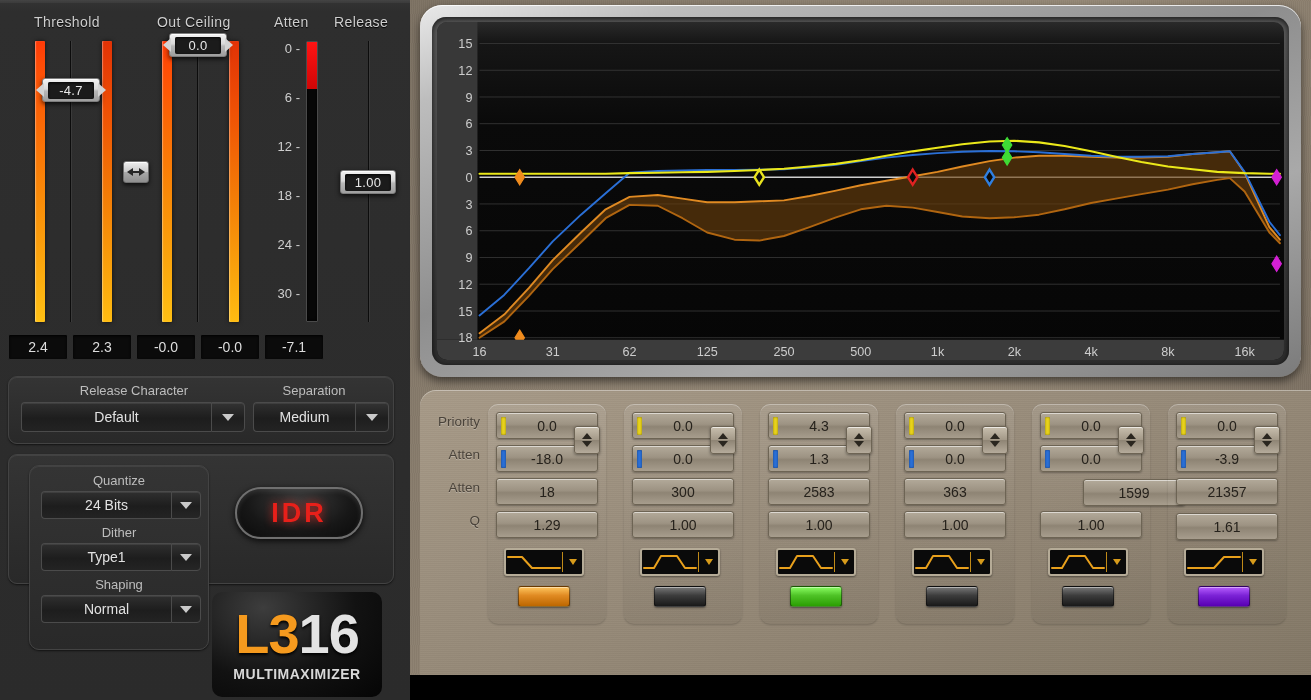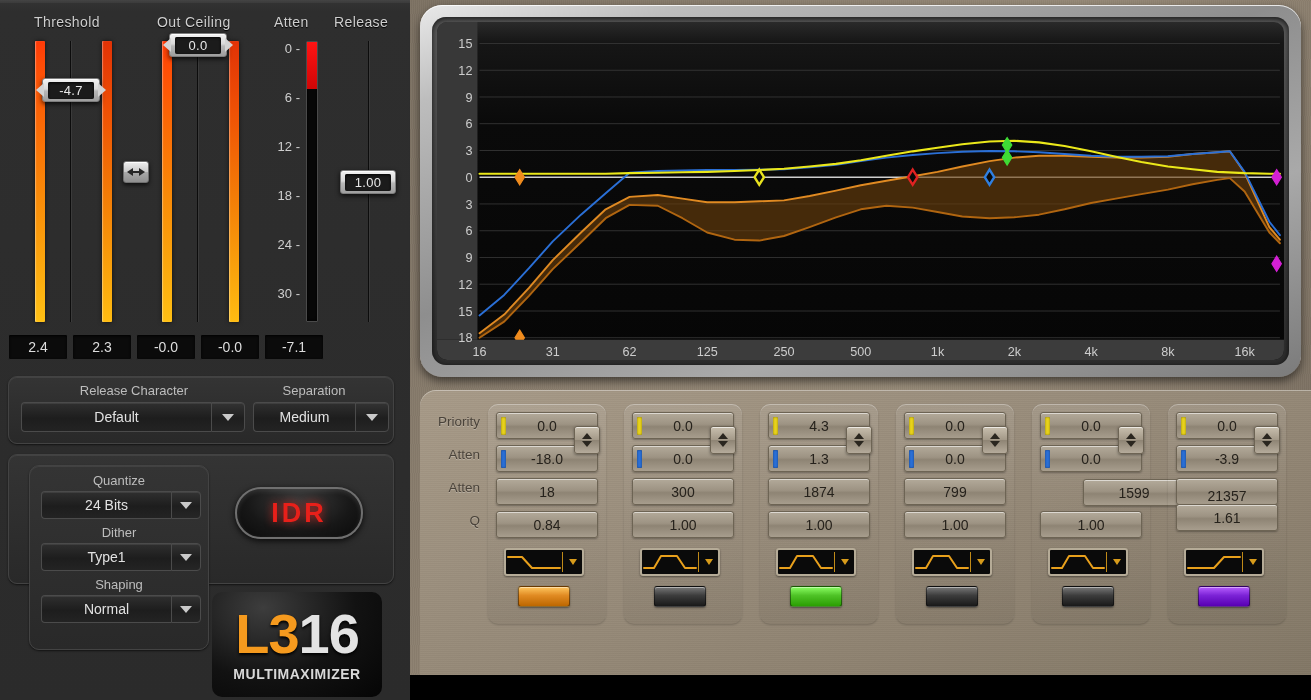--- a/index.html
+++ b/index.html
@@ -442,21 +442,21 @@
         <span>0.0</span>
       </div>
       <div class="pfield" style="top:41px;">
         <span class="tick" style="background:#2a6fd6"></span>
         <span>-18.0</span>
       </div>
       <div class="pfield" style="top:74px;">
         <span>18</span>
       </div>
       <div class="pfield" style="top:107px;">
-        <span>0.84</span>
+        <span>1.29</span>
       </div>
       <div class="spin" style="left:86px; top:22px;">
         <i class="up"></i>
         <i class="dn"></i>
       </div>
       <div class="shapebox" style="left:16px; top:144px;">
         <svg viewBox="0 0 56 22">
           <path d="M2 6 L16 6 L26 17 L54 17" fill="none" stroke="#e8a01c" stroke-width="2" stroke-linejoin="round" stroke-linecap="round"></path>
         </svg>
         <span class="sep"></span>
@@ -499,21 +499,21 @@
           <div class="bandcol" style="left: 340px;">
       <div class="pfield" style="top:8px;">
         <span class="tick" style="background:#e8d21a"></span>
         <span>4.3</span>
       </div>
       <div class="pfield" style="top:41px;">
         <span class="tick" style="background:#2a6fd6"></span>
         <span>1.3</span>
       </div>
       <div class="pfield" style="top:74px;">
-        <span>1874</span>
+        <span>2583</span>
       </div>
       <div class="pfield" style="top:107px;">
         <span>1.00</span>
       </div>
       <div class="spin" style="left:86px; top:22px;">
         <i class="up"></i>
         <i class="dn"></i>
       </div>
       <div class="shapebox" style="left:16px; top:144px;">
         <svg viewBox="0 0 56 22">
@@ -529,21 +529,21 @@
           <div class="bandcol" style="left: 476px;">
       <div class="pfield" style="top:8px;">
         <span class="tick" style="background:#e8d21a"></span>
         <span>0.0</span>
       </div>
       <div class="pfield" style="top:41px;">
         <span class="tick" style="background:#2a6fd6"></span>
         <span>0.0</span>
       </div>
       <div class="pfield" style="top:74px;">
-        <span>799</span>
+        <span>363</span>
       </div>
       <div class="pfield" style="top:107px;">
         <span>1.00</span>
       </div>
       <div class="spin" style="left:86px; top:22px;">
         <i class="up"></i>
         <i class="dn"></i>
       </div>
       <div class="shapebox" style="left:16px; top:144px;">
         <svg viewBox="0 0 56 22">
@@ -588,24 +588,24 @@
     </div>
           <div class="bandcol" style="left: 748px;">
       <div class="pfield" style="top:8px;">
         <span class="tick" style="background:#e8d21a"></span>
         <span>0.0</span>
       </div>
       <div class="pfield" style="top:41px;">
         <span class="tick" style="background:#2a6fd6"></span>
         <span>-3.9</span>
       </div>
-      <div class="pfield" style="top:74px;align-items:flex-end;">
+      <div class="pfield" style="top:74px;">
         <span>21357</span>
       </div>
-      <div class="pfield" style="top:100px;">
+      <div class="pfield" style="top:109px;">
         <span>1.61</span>
       </div>
       <div class="spin" style="left:86px; top:22px;">
         <i class="up"></i>
         <i class="dn"></i>
       </div>
       <div class="shapebox" style="left:16px; top:144px;">
         <svg viewBox="0 0 56 22">
           <path d="M2 17 L28 17 L38 6 L54 6" fill="none" stroke="#e8a01c" stroke-width="2" stroke-linejoin="round" stroke-linecap="round"></path>
         </svg>

